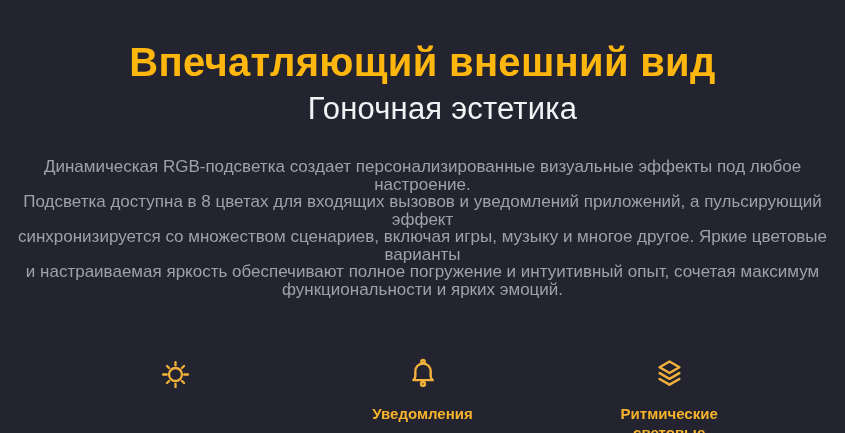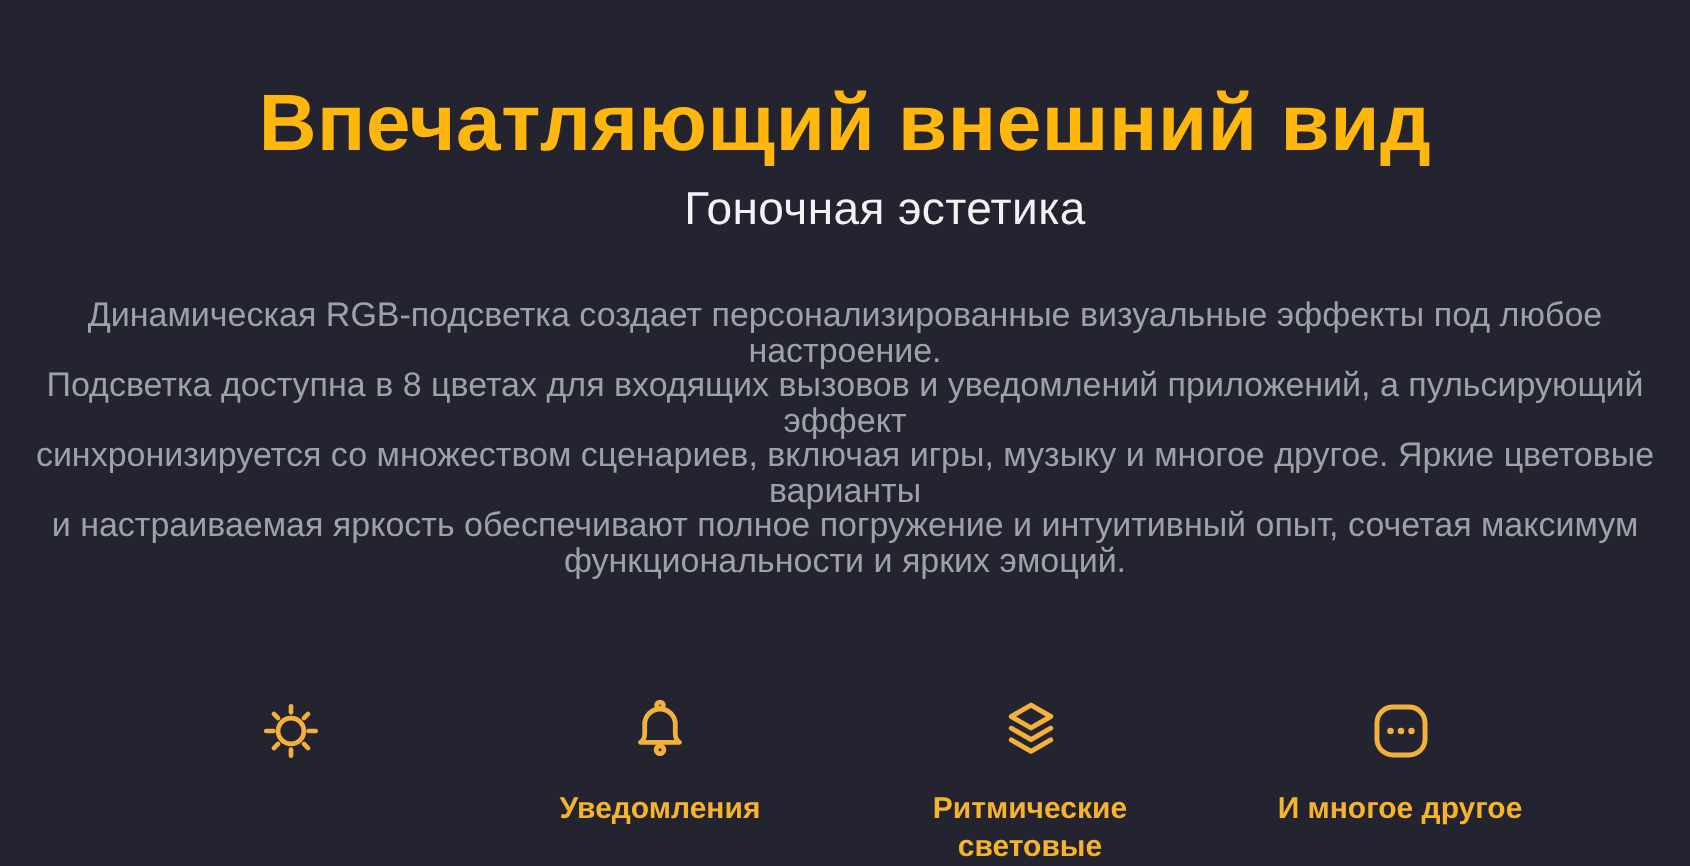--- a/index.html
+++ b/index.html
@@ -20,21 +20,21 @@
   }
   .hero{text-align:center;padding-top:40px;}
   .title{
     margin:0;
     font-size:40px;font-weight:700;
     letter-spacing:0.3px;
     color:var(--heading);
   }
   .subtitle{
     margin:6px 0 0;
-    font-size:23px;font-weight:400;
+    font-size:31px;font-weight:400;
     letter-spacing:0.2px;
     color:var(--subheading);
     padding-left:40px;
   }
   .desc{
     width:820px;
     margin:31px auto 0;
     font-size:17px;
     line-height:17.5px;
     color:var(--paragraph);
@@ -113,26 +113,15 @@
           <polygon points="12 3.6 18.4 7.3 12 11 5.6 7.3"></polygon>
           <polyline points="5.6 11.1 12 14.8 18.4 11.1"></polyline>
           <polyline points="5.6 14.9 12 18.6 18.4 14.9"></polyline>
         </svg>
       </div>
       <div class="feature-label">Ритмические
 световые
 эффекты</div>
     </div>
 
-    <div class="feature">
-      <div class="icon-box">
-        <svg width="37" height="37" viewBox="0 0 24 24" stroke-width="1.6">
-          <rect x="4.2" y="4.2" width="15.6" height="15.6" rx="5.2"></rect>
-          <circle cx="8.6" cy="12" r="1.05" fill="currentColor" stroke="none" style="fill:var(--icon)"></circle>
-          <circle cx="12" cy="12" r="1.05" stroke="none" style="fill:var(--icon)"></circle>
-          <circle cx="15.4" cy="12" r="1.05" stroke="none" style="fill:var(--icon)"></circle>
-        </svg>
-      </div>
-      <div class="feature-label">И многое другое</div>
-    </div>
 
   </div>
 </main>
 
 </body></html>

